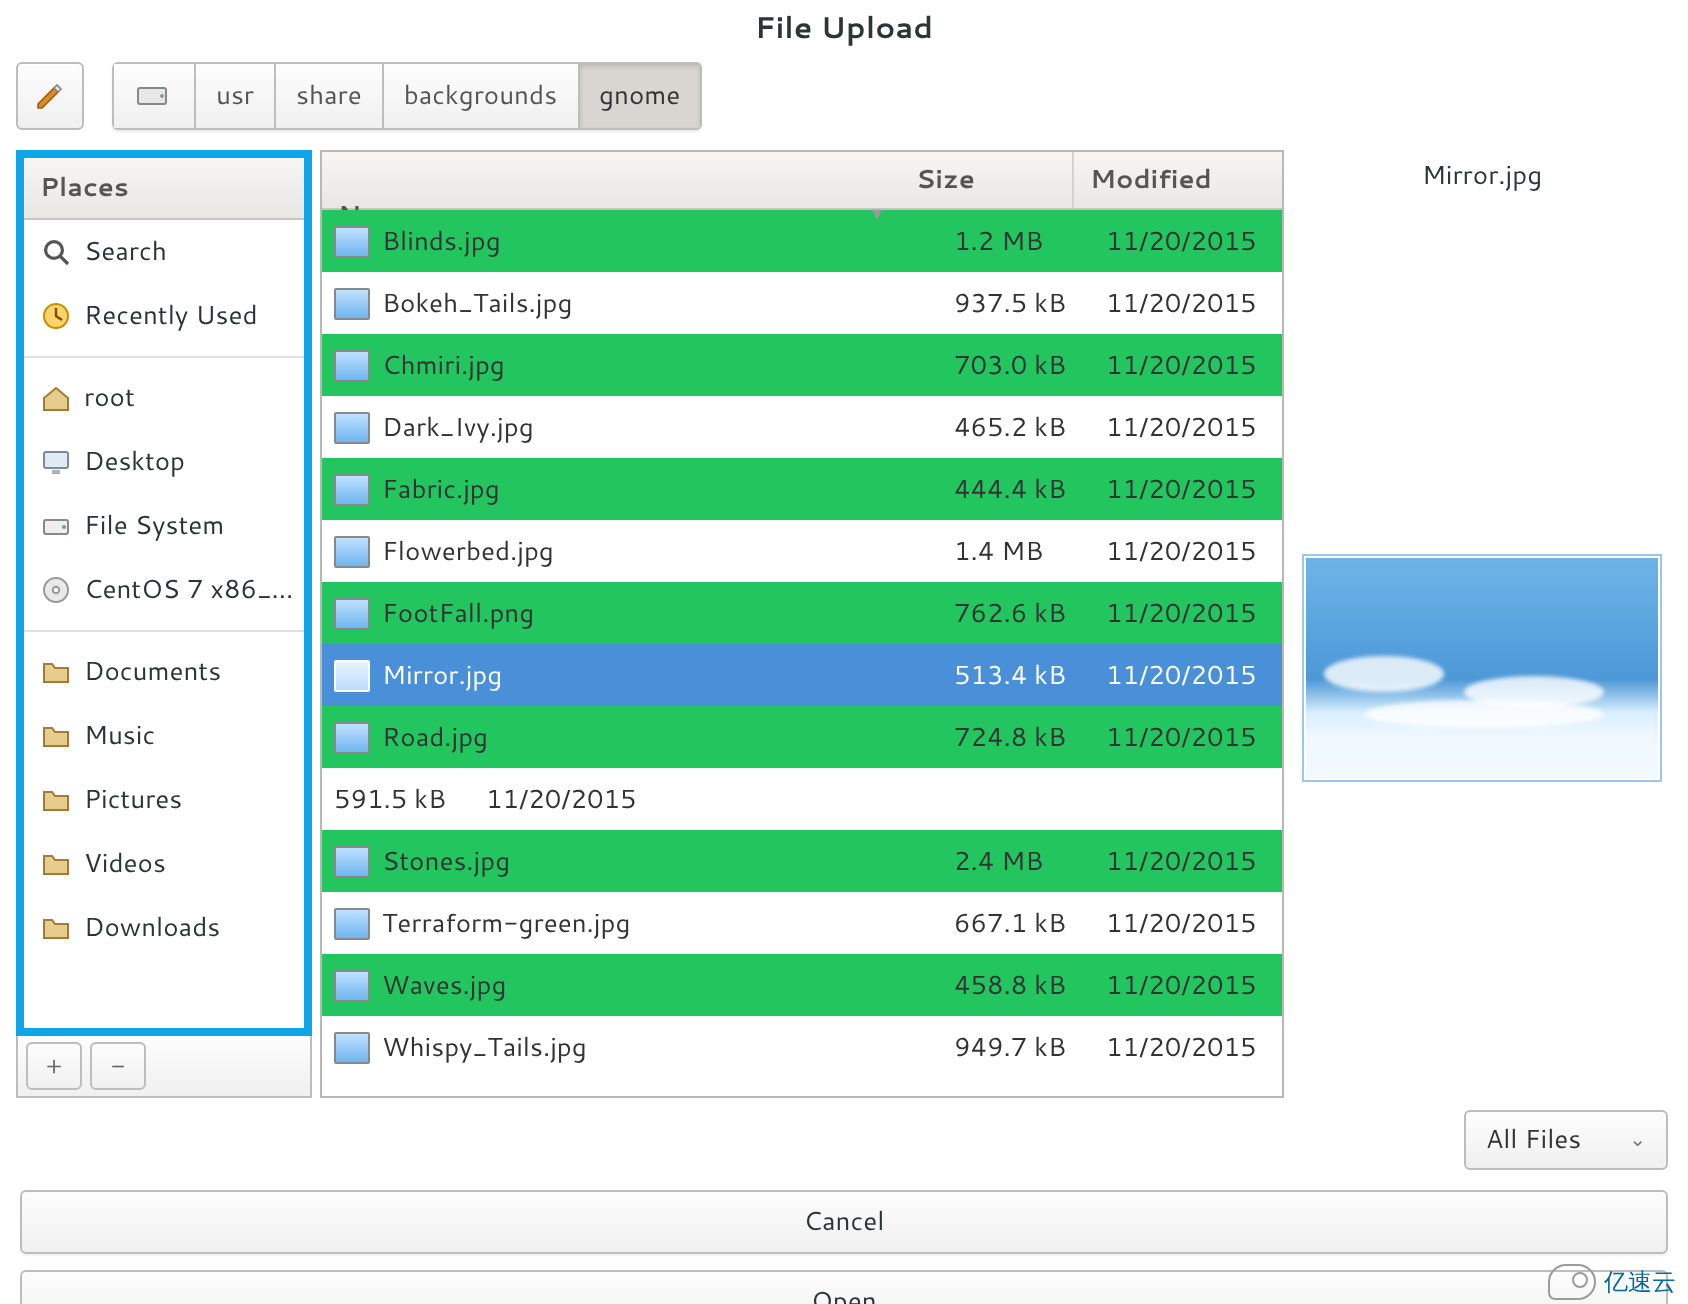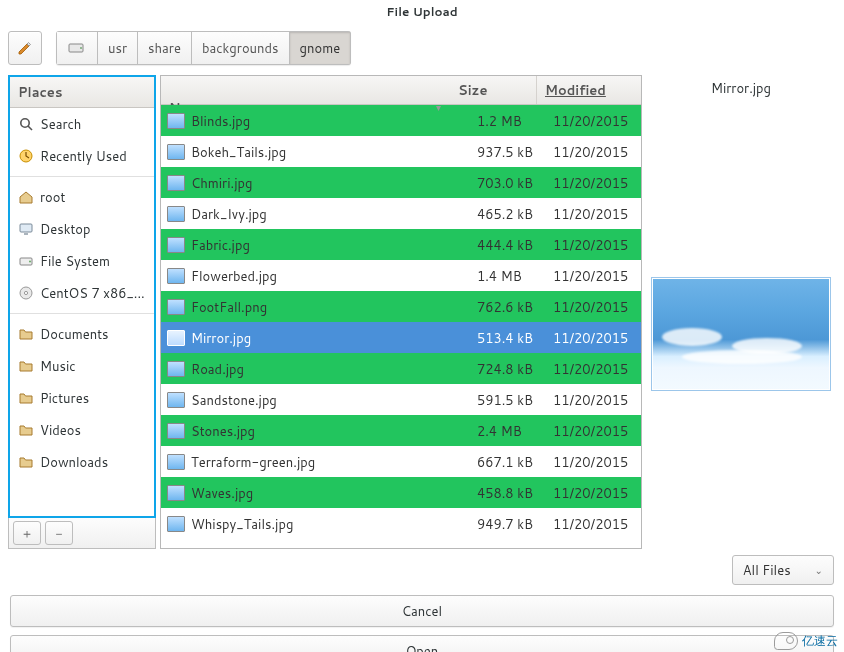--- a/index.html
+++ b/index.html
@@ -8,21 +8,21 @@
     font-family: "Cantarell","DejaVu Sans","Helvetica Neue",Arial,sans-serif;
     font-size: 13px;
     color: #2e3436;
     background: #fff;
     overflow: hidden;
   }
   .titlebar {
     height: 22px;
     text-align: center;
     font-weight: bold;
-    font-size: 12px;
+    font-size: 15px;
     padding-top: 3px;
     color: #2e3436;
   }
   .toolbar {
     display: flex;
     align-items: flex-start;
     padding: 6px 8px 10px 8px;
     gap: 0;
   }
   .tb-btn {
@@ -74,21 +74,21 @@
     gap: 4px;
   }
 
   
   .sidebar {
     width: 148px;
     display: flex;
     flex-direction: column;
   }
   .places-box {
-    border: 2px solid #0ea5e9;
+    border: 4px solid #0ea5e9;
     background: #fff;
     flex: 1;
     display: flex;
     flex-direction: column;
     overflow: hidden;
   }
   .places-header {
     background: linear-gradient(#f7f6f5,#e9e7e4);
     border-bottom: 1px solid #c9c6c2;
     padding: 6px 8px;
@@ -154,21 +154,21 @@
   }
   .fh-cell {
     display: flex; align-items: center;
     padding: 0 8px;
     border-right: 1px solid #d5d2ce;
     font-weight: bold;
     cursor: pointer;
   }
   .fh-name { flex: 1; justify-content: space-between; margin-top: 32px;}
   .fh-size { width: 70px; }
-  .fh-mod  { width: 88px; border-right: none; text-decoration: underline;}
+  .fh-mod  { width: 88px; border-right: none;}
   .sort-ind { color:#999; font-size:10px; transform: translateY(-1px);}
   .file-rows {
     flex: 1;
     overflow-y: auto;
   }
   .frow {
     display: flex;
     align-items: center;
     height: 31px;
     font-size: 13px;
@@ -513,24 +513,20 @@
         </div>
         <div class="frow alt">
           <div class="fc-name">
             <span class="thumb"></span>
             <span>Road.jpg</span>
           </div>
           <div class="fc-size">724.8 kB</div>
           <div class="fc-mod">11/20/2015</div>
         </div>
         <div class="frow">
-          <div class="fc-name">
-            <span class="thumb"></span>
-            <span>Sandstone.jpg</span>
-          </div>
           <div class="fc-size">591.5 kB</div>
           <div class="fc-mod">11/20/2015</div>
         </div>
         <div class="frow alt">
           <div class="fc-name">
             <span class="thumb"></span>
             <span>Stones.jpg</span>
           </div>
           <div class="fc-size">2.4 MB</div>
           <div class="fc-mod">11/20/2015</div>

